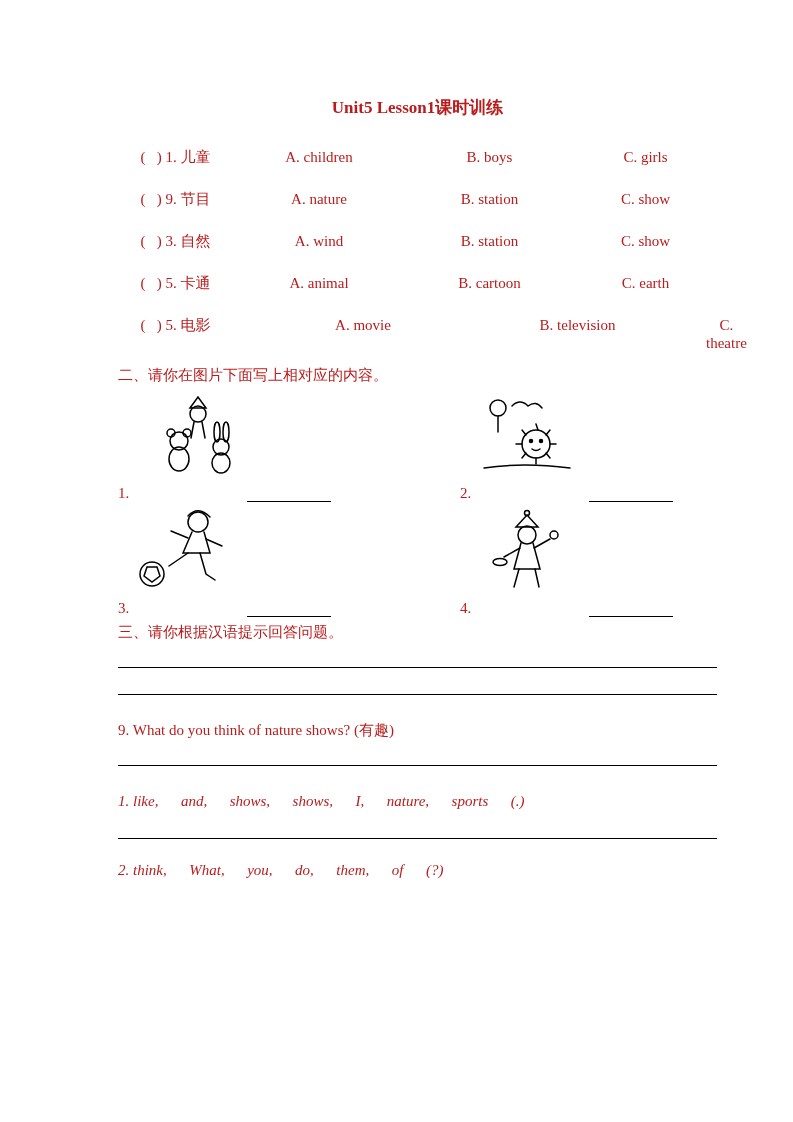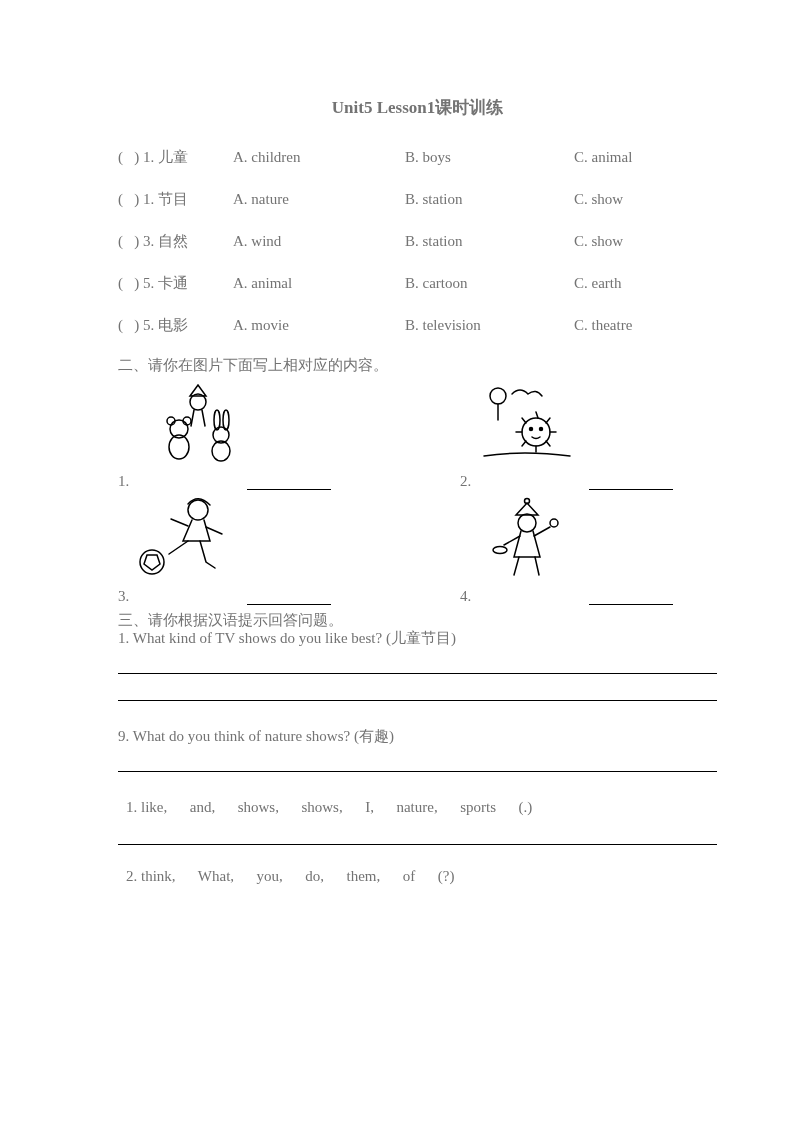--- a/index.html
+++ b/index.html
@@ -2,48 +2,48 @@
 <html><head>
 <meta charset="utf-8">
 <style>
   * { box-sizing: border-box; }
   html, body { margin: 0; padding: 0; background: #ffffff; }
   .page {
     position: relative;
     width: 793px;
     height: 1122px;
     background: #ffffff;
-    color: #737373;
+    color: #b91c1c;
     font-family: "Liberation Serif", "DejaVu Serif", serif;
     font-size: 15px;
     line-height: 18px;
     padding: 98px 76px 0 118px;
     overflow: hidden;
   }
   .title {
     margin: 0 0 30px 0;
     text-align: center;
     font-size: 17px;
     line-height: 20px;
     font-weight: bold;
   }
   .sec-heading { margin: 0; white-space: pre-wrap; }
   .sec-heading.h1 { margin-bottom: 26px; }
-  .sec-heading.h2 { margin-bottom: 10px; }
+  .sec-heading.h2 { margin-bottom: 10px; font-family: Liberation Mono, monospace; }
   .sec-heading.h3 { }
   .sec-heading.h4 { margin-bottom: 22px; }
 
   
   .mc-row {
     display: grid;
     grid-template-columns: 115px 172px 169px auto;
     margin-bottom: 24px;
   }
-  .mc-row.last { margin-bottom: 22px; }
-  .mc-cell { white-space: pre-wrap; }
+  .mc-row.last { margin-bottom: 16px; gap: 44px; }
+  .mc-cell { white-space: pre-wrap; text-align: center; }
 
   
   .img-grid { display: grid; grid-template-columns: 342px auto; }
   .img-cell .pic-wrap { display: block; }
   .pic-indent-1 { margin-left: 38px; }
   .pic-indent-2 { margin-left: 18px; }
   .pic-indent-3 { margin-left: 6px; }
   .pic-indent-4 { margin-left: 18px; }
   .img-label {
     display: flex;
@@ -66,21 +66,21 @@
   .question { margin: 0; white-space: pre-wrap; }
   .answer-line {
     width: 100%;
     height: 0;
     border-bottom: 1px solid #000;
     margin-top: 26px;
     margin-bottom: 26px;
   }
 
   
-  .sentence { margin: 8px; white-space: pre-wrap; }
+  .sentence { margin: 0; white-space: pre-wrap; font-style: italic; }
   .sentence-line {
     width: 100%;
     height: 0;
     border-bottom: 1px solid #000;
     margin-top: 28px;
     margin-bottom: 22px;
   }
 
   svg { display: block; }
 </style>
@@ -89,24 +89,24 @@
 
 <div class="page">
 
   <h1 class="title">Unit5 Lesson1课时训练</h1>
 
 
   <div class="mc-row">
     <span class="mc-cell">(   ) 1. 儿童</span>
     <span class="mc-cell">A. children</span>
     <span class="mc-cell">B. boys</span>
-    <span class="mc-cell">C. animal</span>
-  </div>
-  <div class="mc-row">
-    <span class="mc-cell">(   ) 1. 节目</span>
+    <span class="mc-cell">C. girls</span>
+  </div>
+  <div class="mc-row">
+    <span class="mc-cell">(   ) 9. 节目</span>
     <span class="mc-cell">A. nature</span>
     <span class="mc-cell">B. station</span>
     <span class="mc-cell">C. show</span>
   </div>
   <div class="mc-row">
     <span class="mc-cell">(   ) 3. 自然</span>
     <span class="mc-cell">A. wind</span>
     <span class="mc-cell">B. station</span>
     <span class="mc-cell">C. show</span>
   </div>
@@ -209,21 +209,20 @@
       </div>
       <div class="img-label">
         <span class="num">4.</span>
         <span class="blank"></span>
       </div>
     </div>
   </div>
 
   <div class="sec-heading h3">三、请你根据汉语提示回答问题。</div>
 
-  <p class="question">1. What kind of TV shows do you like best? (儿童节目)</p>
   <div class="answer-line"></div>
 
   <div class="answer-line"></div>
 
   <p class="question">9. What do you think of nature shows? (有趣)</p>
   <div class="answer-line"></div>
 
 
   <p class="sentence">1. like,      and,      shows,      shows,      I,      nature,      sports      (.)</p>
   <div class="sentence-line"></div>

